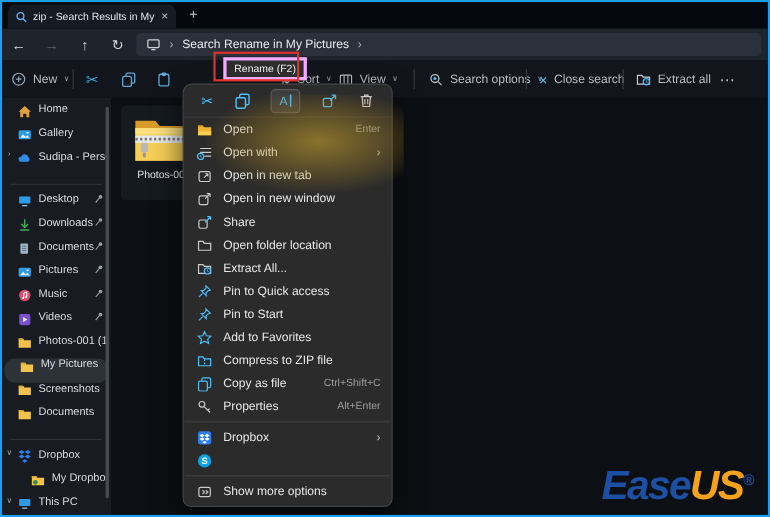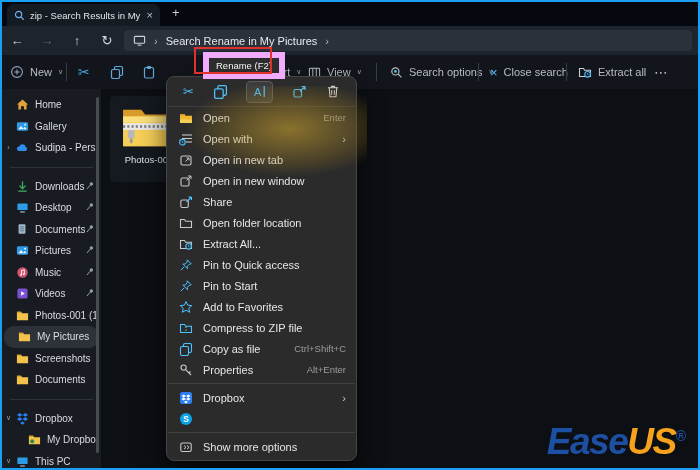--- a/index.html
+++ b/index.html
@@ -26,21 +26,21 @@
   .addr-text{font-size:11px;color:#e8eaed;white-space:nowrap}
   .addr-chev{font-size:11px;color:#aeb4bb}
   
   .toolbar{position:absolute;left:0;top:53px;width:100%;height:34px;background:#12161c;color:#b9bdc3;font-size:11px}
   .tb{position:absolute;top:0;height:34px;display:flex;align-items:center;gap:6px;white-space:nowrap}
   .tb-sep{position:absolute;top:8px;width:1px;height:18px;background:#373d44}
   .chev{font-size:7px;color:#9aa0a6}
   .glyph-accent{color:#4cc2ff}
   
   .sidebar{position:absolute;left:0;top:87px;width:99px;bottom:0;background:#181c22;overflow:hidden;padding-top:5px}
-  .sbi{height:21.5px;display:flex;align-items:center;padding-right:3px}
+  .sbi{height:21.5px;display:flex;align-items:flex-start;padding-right:3px}
   .sbi.sel{background:#2d3238;border-radius:10px;margin:0 2px}
   .sbi-chev{width:13px;text-align:center;font-size:7px;color:#9aa0a6;flex:none}
   .sbi-ico{width:14px;height:14px;flex:none;display:flex;align-items:center;justify-content:center}
   .sbi-ico.indent{margin-left:12px}
   .sbi-label{font-size:10px;color:#d9dce0;margin-left:6px;flex:1;white-space:nowrap;overflow:hidden}
   .sbi-pin{width:11px;height:11px;flex:none;margin-right:2px}
   .sb-div{height:1px;background:#2e333a;margin:8px 8px}
   .sb-scroll{position:absolute;right:2px;top:8px;width:3px;height:356px;background:#474c53;border-radius:2px}
   
   .main{position:absolute;left:99px;top:87px;right:0;bottom:0;background:#0c0f13}
@@ -57,21 +57,21 @@
               display:flex;align-items:center;justify-content:center}
   .mi{height:21px;display:flex;align-items:center;padding:0 10px 0 11px}
   .mi-ico{width:15px;height:15px;flex:none;display:flex;align-items:center;justify-content:center}
   .mi-label{font-size:11px;color:#e6e6e6;margin-left:10px;flex:1;white-space:nowrap}
   .mi-shortcut{font-size:9.5px;color:#9c9c9c}
   .mi-sub{font-size:11px;color:#c4c4c4}
   .menu-sep{height:1px;background:#404040;margin:3px 1px}
   
   .glow{position:absolute;left:150px;top:84px;width:215px;height:112px;z-index:45;pointer-events:none;
         background:radial-gradient(ellipse 62% 55% at 64% 38%, rgba(216,172,46,.55), rgba(160,126,32,.26) 55%, rgba(0,0,0,0) 78%)}
-  .tooltip{position:absolute;left:201px;top:50px;z-index:50;background:#2d2d2d;border:6px solid #f0abfc;
+  .tooltip{position:absolute;left:201px;top:50px;z-index:50;background:#2d2d2d;border:3px solid #f0abfc;
            padding:2px 7px;font-size:9.5px;color:#f2f2f2;white-space:nowrap}
   .redbox{position:absolute;left:192px;top:45px;width:78px;height:27px;border:2px solid #e0312d;z-index:55}
   
   .watermark{position:absolute;right:12px;bottom:8px;z-index:30;font-weight:bold;font-style:italic;
              font-size:37px;letter-spacing:-1.5px;line-height:1}
   .wm-blue{color:#1d4fa3}
   .wm-orange{color:#f7a21c}
   .wm-reg{font-size:14px;vertical-align:super;font-style:normal;letter-spacing:0;color:#1d4fa3}
   svg{display:block}
 </style>
@@ -207,42 +207,42 @@
           <path d="M4 10a2.3 2.3 0 0 1 .3-4.6A3.4 3.4 0 0 1 10.8 6 2.2 2.2 0 0 1 10.7 10z" fill="#2f8ce8"></path>
         </svg>
       </span>
     <span class="sbi-label">Sudipa - Persona</span>
   </div>
   <div class="sb-div"></div>
   <div class="sbi">
     <span class="sbi-chev"></span>
     <span class="sbi-ico">
         <svg width="13" height="13" viewBox="0 0 14 14">
-          <line x1="7" y1="1.5" x2="7" y2="8.5" stroke="#3fae5f" stroke-width="1.4"></line>
-          <path d="M3.8 6L7 9.4 10.2 6" fill="none" stroke="#3fae5f" stroke-width="1.4"></path>
-          <line x1="2.5" y1="12" x2="11.5" y2="12" stroke="#3fae5f" stroke-width="1.4"></line>
-        </svg>
-      </span>
-    <span class="sbi-label">Downloads</span>
+          <rect x="1.5" y="2.8" width="11" height="7" rx="1" fill="#2e9be6"></rect>
+          <line x1="4.5" y1="11.8" x2="9.5" y2="11.8" stroke="#9fc6e8" stroke-width="1.2"></line>
+        </svg>
+      </span>
+    <span class="sbi-label">Desktop</span>
     <span class="sbi-pin">
         <svg width="10" height="10" viewBox="0 0 12 12">
           <circle cx="7.6" cy="3.6" r="2" fill="#9aa0a6"></circle>
           <line x1="6.2" y1="5" x2="2.4" y2="9.6" stroke="#9aa0a6" stroke-width="1.2"></line>
         </svg>
       </span>
   </div>
   <div class="sbi">
     <span class="sbi-chev"></span>
     <span class="sbi-ico">
         <svg width="13" height="13" viewBox="0 0 14 14">
-          <rect x="1.5" y="2.8" width="11" height="7" rx="1" fill="#2e9be6"></rect>
-          <line x1="4.5" y1="11.8" x2="9.5" y2="11.8" stroke="#9fc6e8" stroke-width="1.2"></line>
-        </svg>
-      </span>
-    <span class="sbi-label">Desktop</span>
+          <line x1="7" y1="1.5" x2="7" y2="8.5" stroke="#3fae5f" stroke-width="1.4"></line>
+          <path d="M3.8 6L7 9.4 10.2 6" fill="none" stroke="#3fae5f" stroke-width="1.4"></path>
+          <line x1="2.5" y1="12" x2="11.5" y2="12" stroke="#3fae5f" stroke-width="1.4"></line>
+        </svg>
+      </span>
+    <span class="sbi-label">Downloads</span>
     <span class="sbi-pin">
         <svg width="10" height="10" viewBox="0 0 12 12">
           <circle cx="7.6" cy="3.6" r="2" fill="#9aa0a6"></circle>
           <line x1="6.2" y1="5" x2="2.4" y2="9.6" stroke="#9aa0a6" stroke-width="1.2"></line>
         </svg>
       </span>
   </div>
   <div class="sbi">
     <span class="sbi-chev"></span>
     <span class="sbi-ico">

